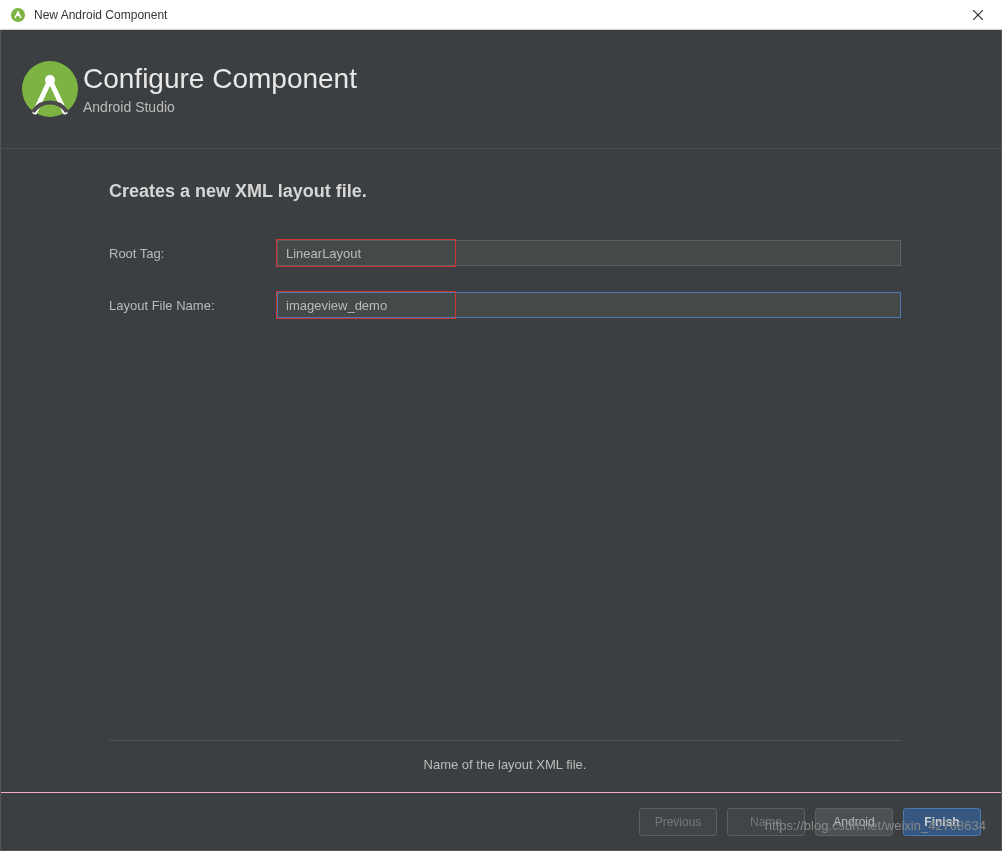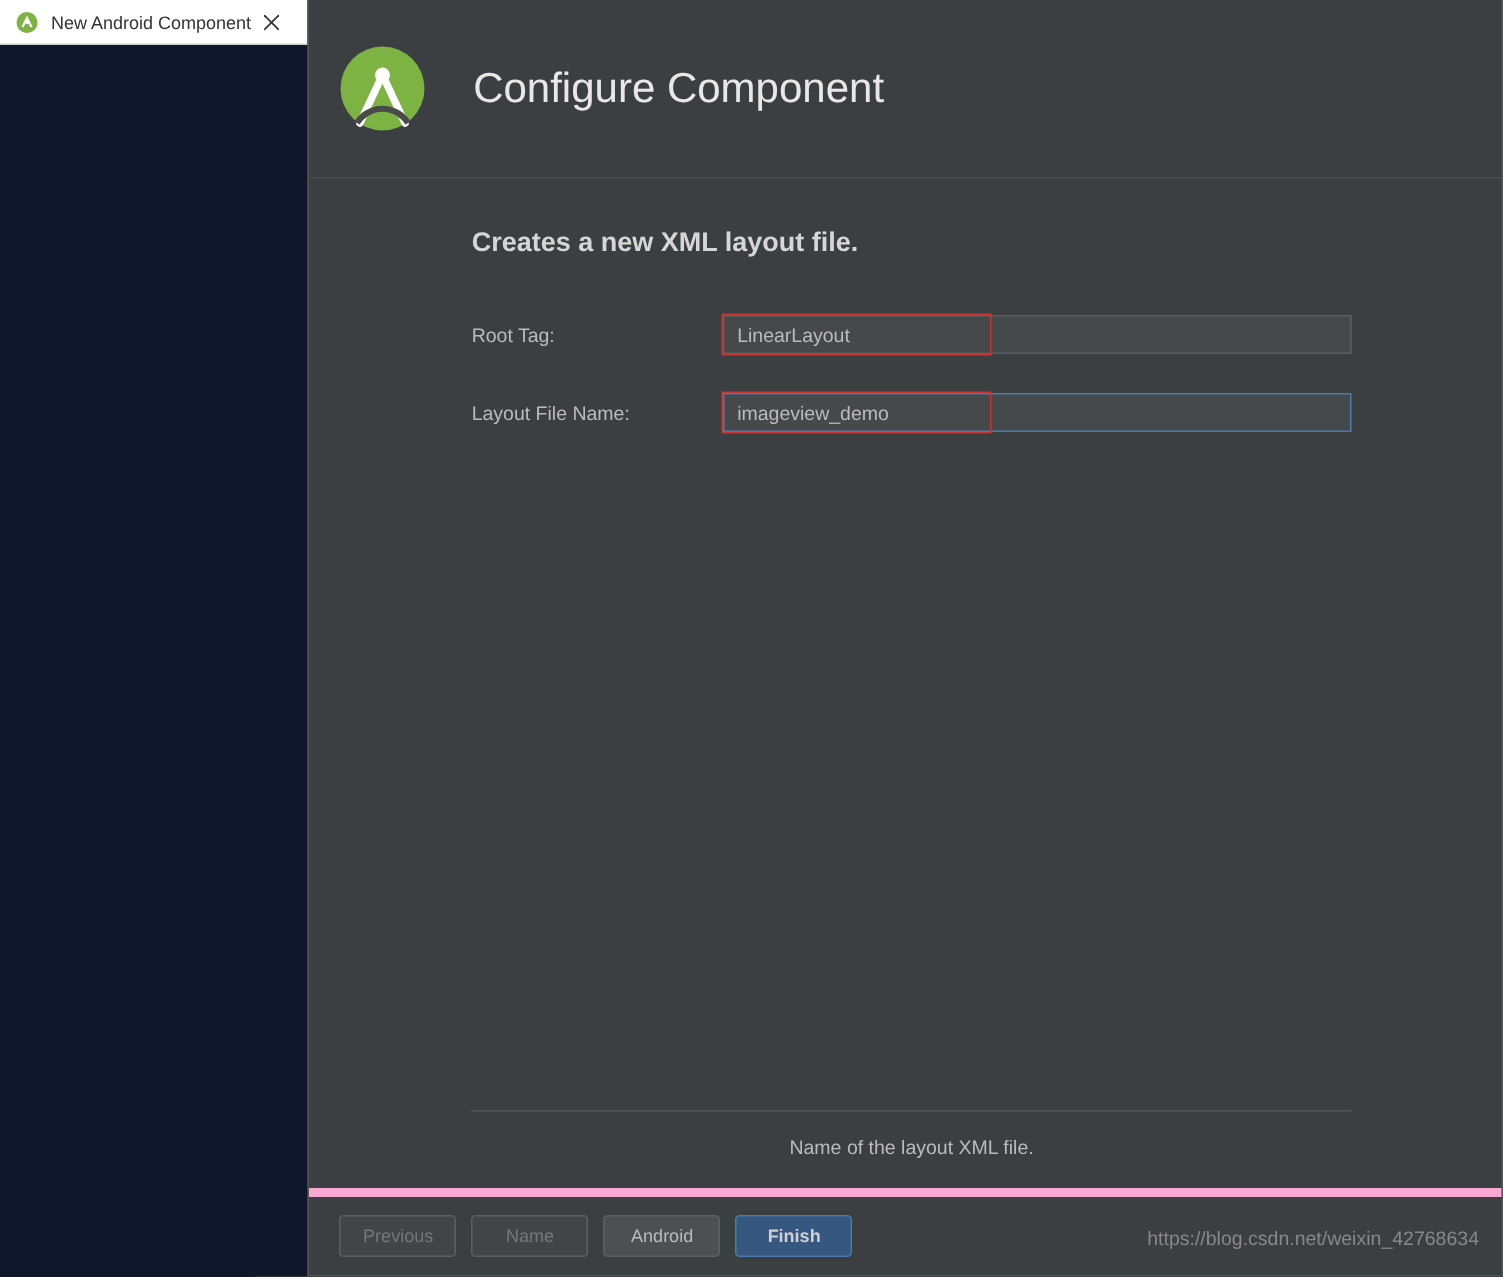--- a/index.html
+++ b/index.html
@@ -12,21 +12,21 @@
       background: #3c3f41;
       width: 1002px;
       height: 851px;
       overflow: hidden;
     }
     .window {
       width: 100%;
       height: 100%;
       background: #0f172a;
       display: flex;
-      flex-direction: row;
+      flex-direction: column;
     }
     .titlebar {
       height: 30px;
       background: #ffffff;
       border-bottom: 1px solid #d0d0d0;
       display: flex;
       align-items: center;
       padding: 0 10px;
       justify-content: space-between;
     }
@@ -51,21 +51,21 @@
       background: #3c3f41;
       display: flex;
       flex-direction: column;
       border: 1px solid #555;
       border-top: none;
     }
     .header {
       padding: 30px 20px 30px 20px;
       display: flex;
       align-items: center;
-      gap: 31px;
+      gap: 4px;
       border-bottom: 1px solid #4a4a4a;
     }
     .header-title {
       color: #e8e8e8;
       font-size: 28px;
       font-weight: 400;
     }
     .header-subtitle {
       color: #bbbbbb;
       font-size: 14px;
@@ -123,22 +123,23 @@
       color: #bbbbbb;
       font-size: 13px;
       padding-top: 16px;
       border-top: 1px solid #555;
       margin-top: auto;
       text-align: center;
     }
     .button-bar {
       height: 58px;
       background: #3c3f41;
-      border-top: 6px solid #f9a8d4;
-      display: flex;
+      border-top: 1px solid #f9a8d4;
+      display: flex;
+      justify-content: flex-end;
       align-items: center;
       padding: 0 20px;
       gap: 10px;
     }
     .btn {
       height: 28px;
       min-width: 78px;
       padding: 0 14px;
       background: #4c5052;
       border: 1px solid #5e6060;
@@ -209,20 +210,21 @@
         <svg width="58" height="58" viewBox="0 0 58 58">
           <circle cx="29" cy="29" r="28" fill="#7cb342"></circle>
           <circle cx="29" cy="20" r="5" fill="#fff"></circle>
           <path d="M29 20 L14 52" stroke="#fff" stroke-width="5" stroke-linecap="round"></path>
           <path d="M29 20 L44 52" stroke="#fff" stroke-width="5" stroke-linecap="round"></path>
           <path d="M12 52 A 20 20 0 0 1 46 52" stroke="#4a4a4a" stroke-width="4" fill="none"></path>
         </svg>
       </div>
       <div>
         <div class="header-title">Configure Component</div>
+        <div class="header-subtitle">Android Studio</div>
       </div>
     </div>
 
     <div class="main">
       <div class="section-title">Creates a new XML layout file.</div>
 
       <div class="form-row">
         <div class="form-label">Root Tag:</div>
         <div class="form-input-wrap">
           <input class="form-input" type="text" value="LinearLayout" style="">

